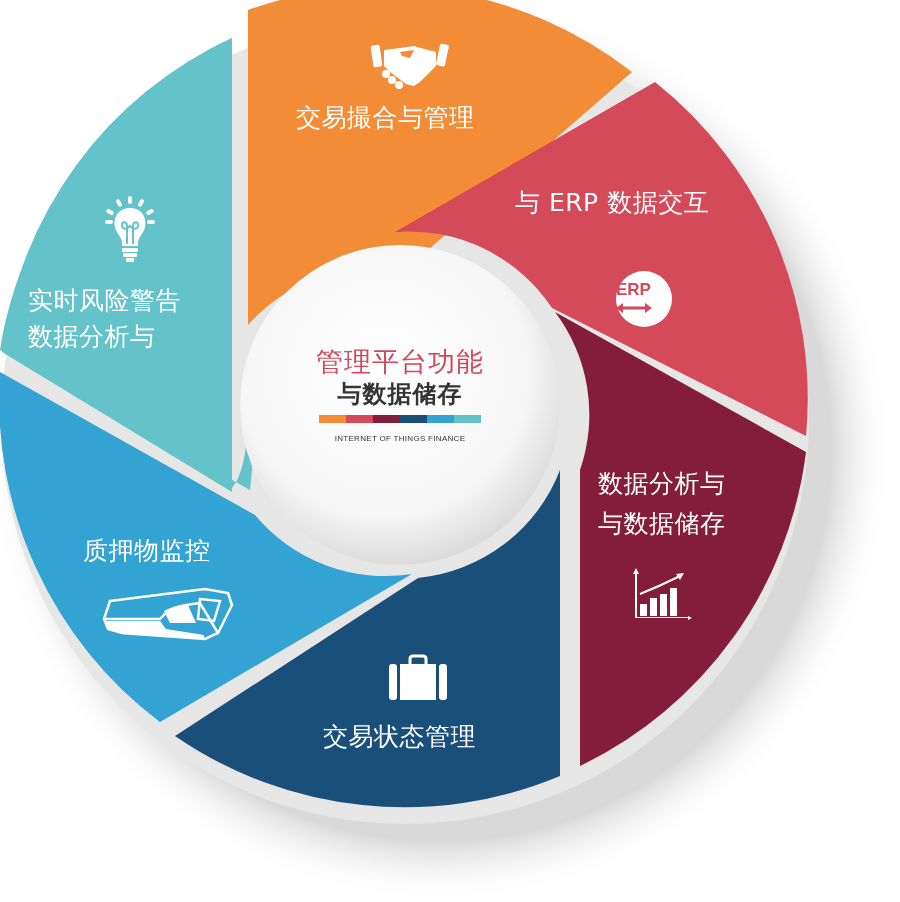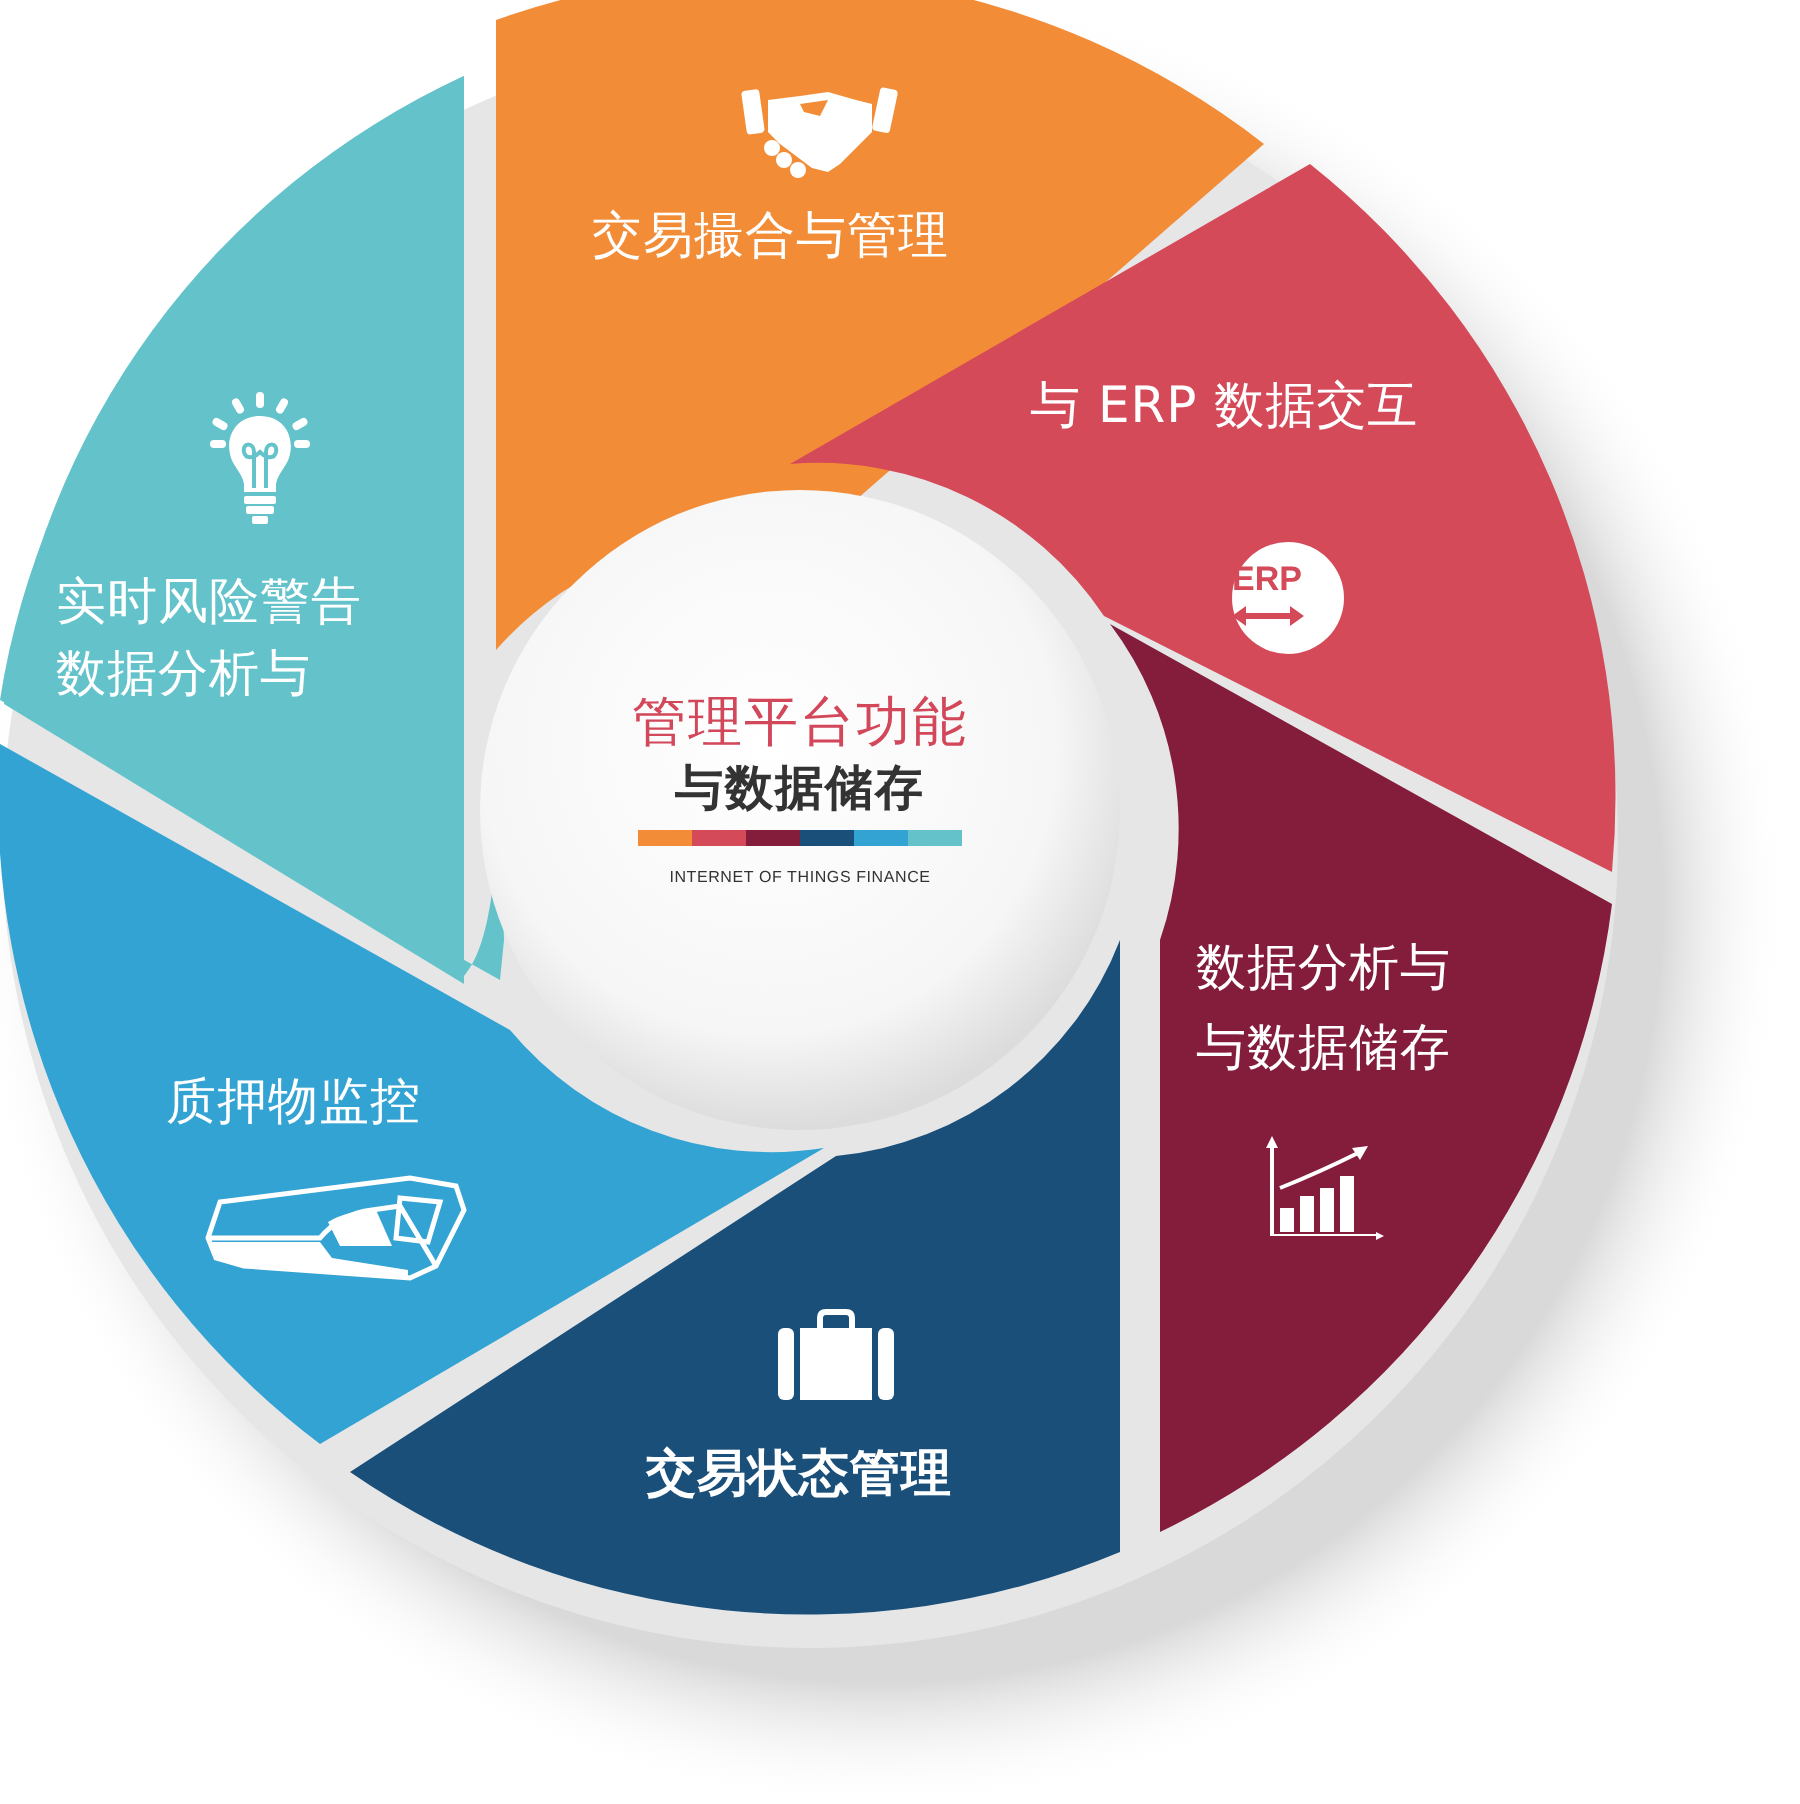--- a/index.html
+++ b/index.html
@@ -118,21 +118,21 @@
 
 <div class="label" style="left:515px;top:185px;line-height:36px;">
   <div>与 ERP 数据交互</div>
 </div>
 
 <div class="label" style="left:598px;top:464px;text-align:left;line-height:40px;">
   <div>数据分析与</div>
   <div>与数据储存</div>
 </div>
 
-<div class="label" style="left:323px;top:720px;font-weight:bold;">
+<div class="label" style="left:323px;top:720px;">
   <div>交易状态管理</div>
 </div>
 
 <div class="label" style="left:83px;top:534px;">
   <div>质押物监控</div>
 </div>
 
 <div class="label" style="left:28px;top:283px;text-align:left;line-height:36px;">
   <div>实时风险警告</div>
   <div>数据分析与</div>

